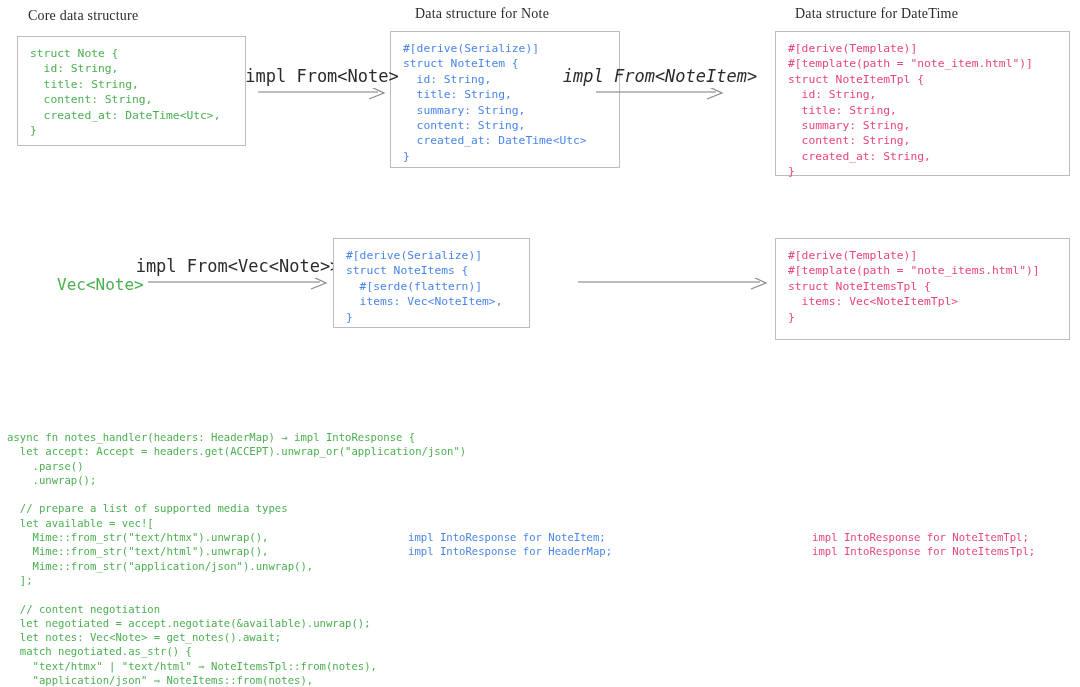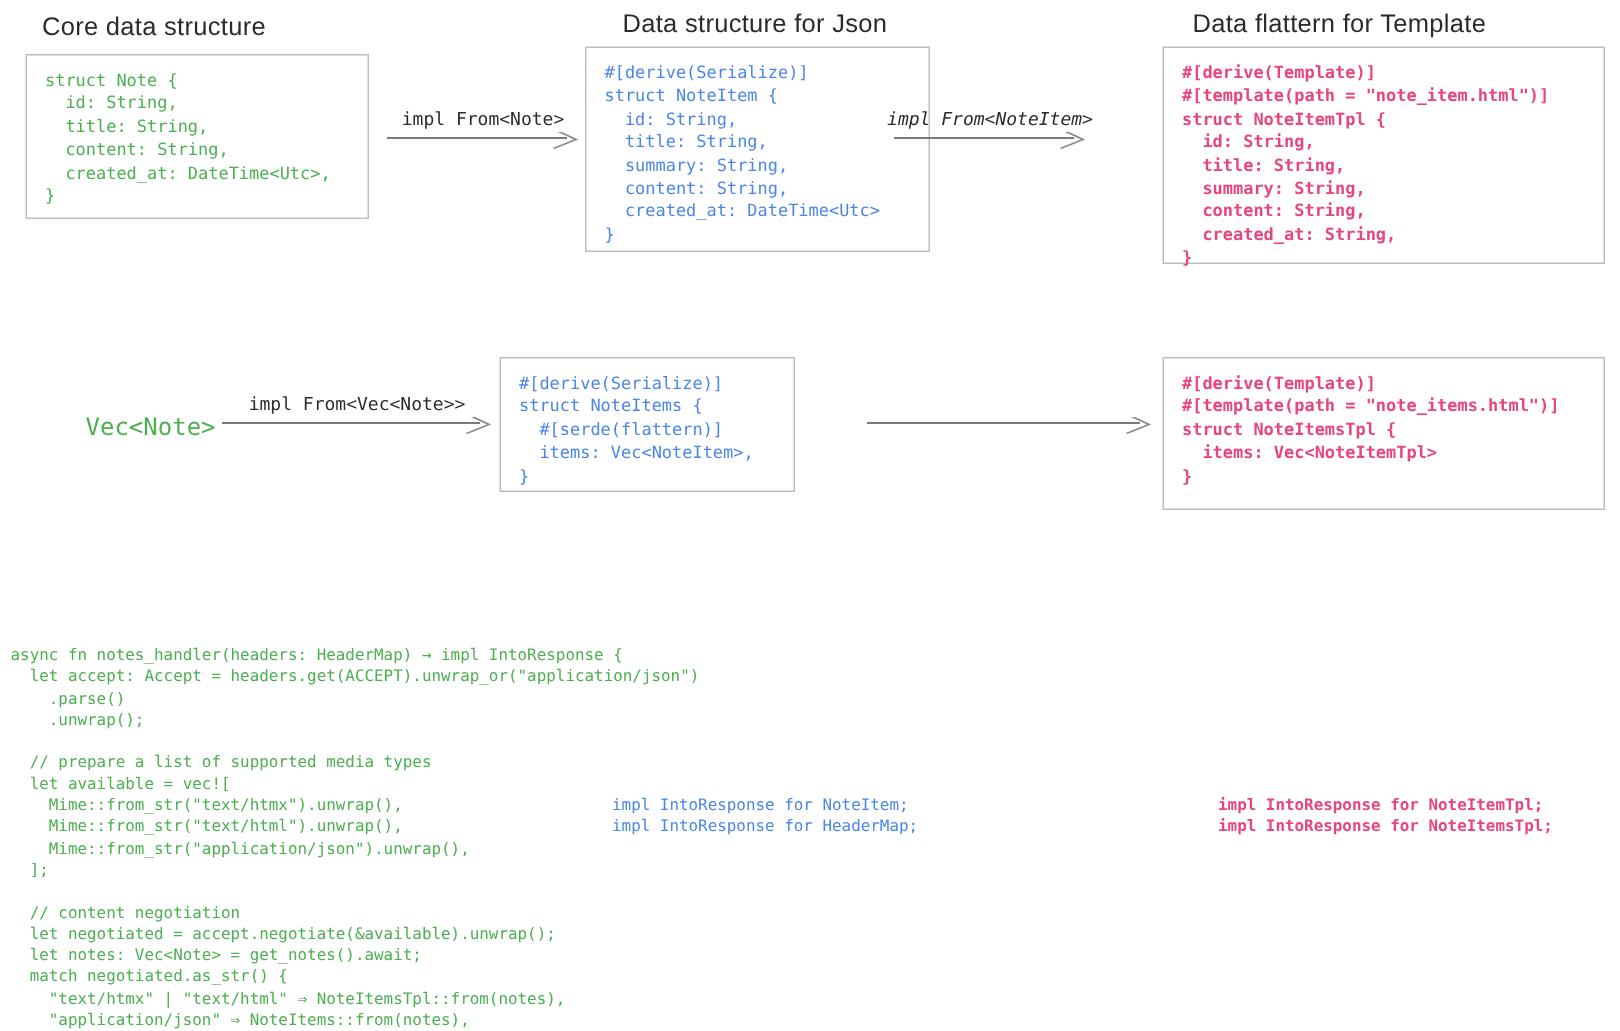--- a/index.html
+++ b/index.html
@@ -13,22 +13,22 @@
     position: relative;
     overflow: hidden;
     font-family: "DejaVu Sans Mono", "Liberation Mono", monospace;
     -webkit-font-smoothing: antialiased;
   }
 
   .abs { position: absolute; }
 
   
   .caption {
-    font-family: Liberation Sans, sans-serif;
-    font-size: 17px;
+    font-family: Liberation Serif, serif;
+    font-size: 14px;
     color: #2b2b2b;
     letter-spacing: 0.2px;
     white-space: pre;
   }
 
   
   .codebox {
     border: 1px solid #bdbdbd;
     background: #ffffff;
     box-sizing: border-box;
@@ -39,21 +39,21 @@
     padding: 9px 12px 9px 12px;
     font-family: "DejaVu Sans Mono", "Liberation Mono", monospace;
     font-size: 11.3px;
     line-height: 15.4px;
     white-space: pre;
     letter-spacing: 0px;
   }
 
   .c-green  { color: #4caf50; }
   .c-blue   { color: #4a86e8; }
-  .c-pink   { color: #e8457c; font-weight: bold; }
+  .c-pink   { color: #e8457c; }
 
   
   .plaincode {
     margin: 0;
     font-family: "DejaVu Sans Mono", "Liberation Mono", monospace;
     font-size: 10.6px;
     line-height: 14.3px;
     white-space: pre;
   }
 
@@ -61,38 +61,38 @@
     font-family: "DejaVu Sans Mono", "Liberation Mono", monospace;
     font-size: 16px;
     white-space: pre;
   }
 
   
   .arrow-wrap { position: absolute; }
   .arrow-label {
     position: absolute;
     font-family: "DejaVu Sans Mono", "Liberation Mono", monospace;
-    font-size: 12px;
+    font-size: 17px;
     color: #2b2b2b;
     white-space: pre;
     left: 50%;
     transform: translateX(-50%);
     bottom: 100%;
     margin-bottom: 2px;
   }
   .arrow-svg { display: block; }
 </style>
 </head>
 <body>
 
 <div class="abs caption" style="left:28px; top:8px;">Core data structure</div>
 
-<div class="abs caption" style="left:415px; top:6px;">Data structure for Json</div>
+<div class="abs caption" style="left:415px; top:6px;">Data structure for Note</div>
 
-<div class="abs caption" style="left:795px; top:6px;">Data flattern for Template</div>
+<div class="abs caption" style="left:795px; top:6px;">Data structure for DateTime</div>
 
 <div class="abs codebox" style="left:17px; top:36px; width:229px; height:110px;">
   <pre class="c-green">struct Note {
   id: String,
   title: String,
   content: String,
   created_at: DateTime&lt;Utc&gt;,
 }</pre>
 </div>
 

